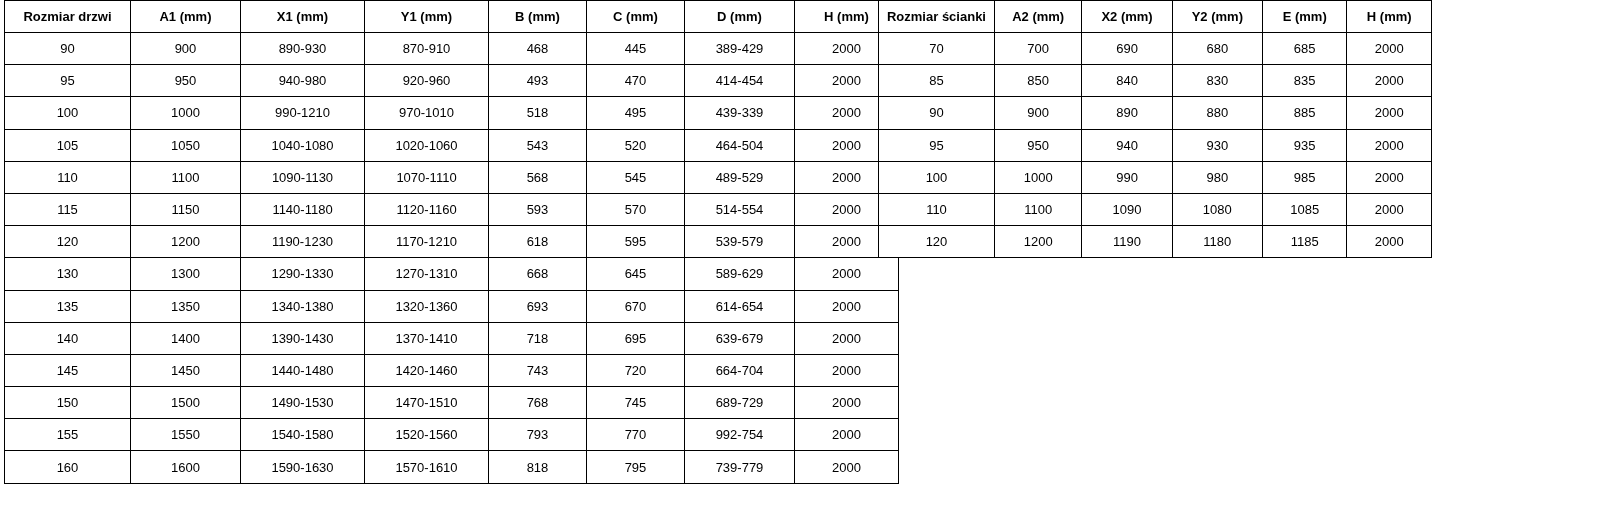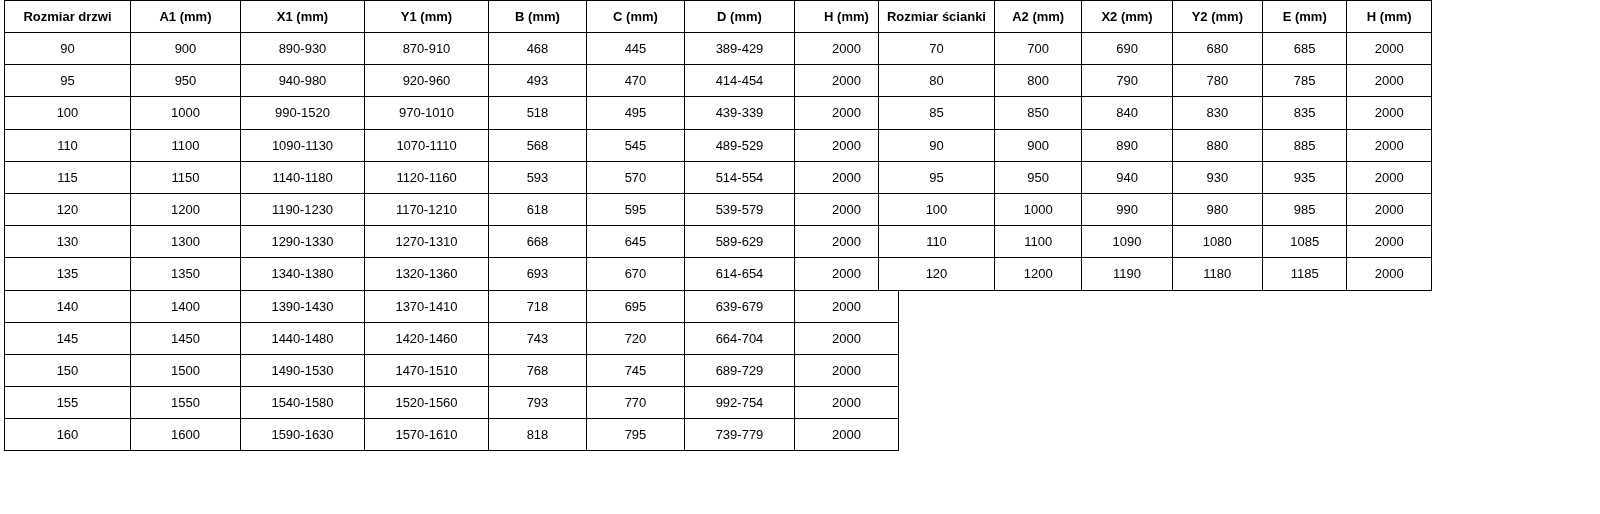--- a/index.html
+++ b/index.html
@@ -112,25 +112,35 @@
             <td>940-980</td>
             <td>920-960</td>
             <td>493</td>
             <td>470</td>
             <td>414-454</td>
             <td>2000</td>
           </tr>
           <tr>
             <td>100</td>
             <td>1000</td>
-            <td>990-1520</td>
+            <td>990-1210</td>
             <td>970-1010</td>
             <td>518</td>
             <td>495</td>
             <td>439-339</td>
+            <td>2000</td>
+          </tr>
+          <tr>
+            <td>105</td>
+            <td>1050</td>
+            <td>1040-1080</td>
+            <td>1020-1060</td>
+            <td>543</td>
+            <td>520</td>
+            <td>464-504</td>
             <td>2000</td>
           </tr>
           <tr>
             <td>110</td>
             <td>1100</td>
             <td>1090-1130</td>
             <td>1070-1110</td>
             <td>568</td>
             <td>545</td>
             <td>489-529</td>
@@ -253,28 +263,20 @@
       <tbody>
           <tr>
             <td>70</td>
             <td>700</td>
             <td>690</td>
             <td>680</td>
             <td>685</td>
             <td>2000</td>
           </tr>
           <tr>
-            <td>80</td>
-            <td>800</td>
-            <td>790</td>
-            <td>780</td>
-            <td>785</td>
-            <td>2000</td>
-          </tr>
-          <tr>
             <td>85</td>
             <td>850</td>
             <td>840</td>
             <td>830</td>
             <td>835</td>
             <td>2000</td>
           </tr>
           <tr>
             <td>90</td>
             <td>900</td>

